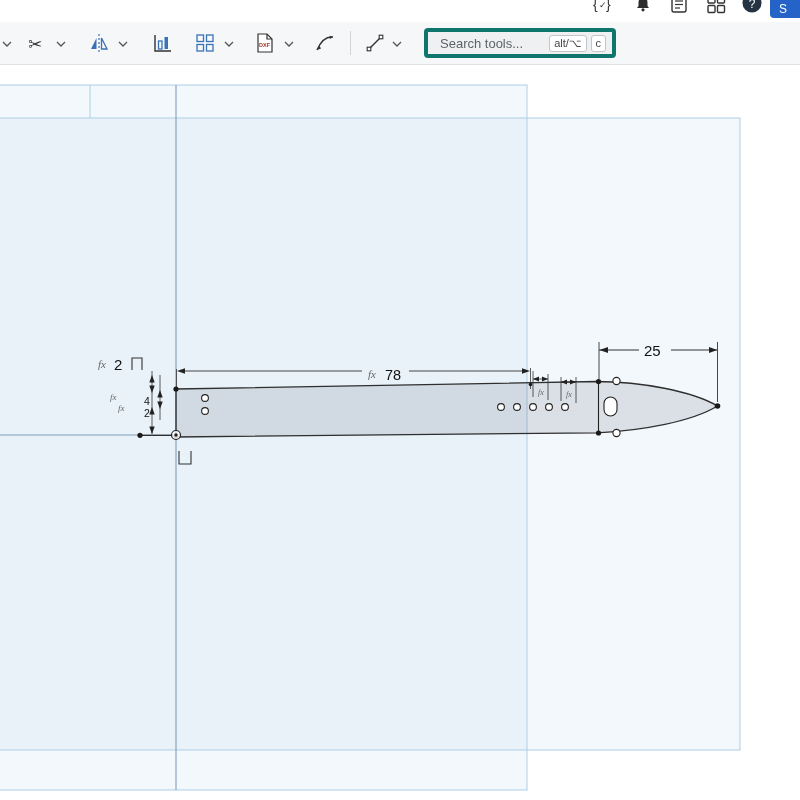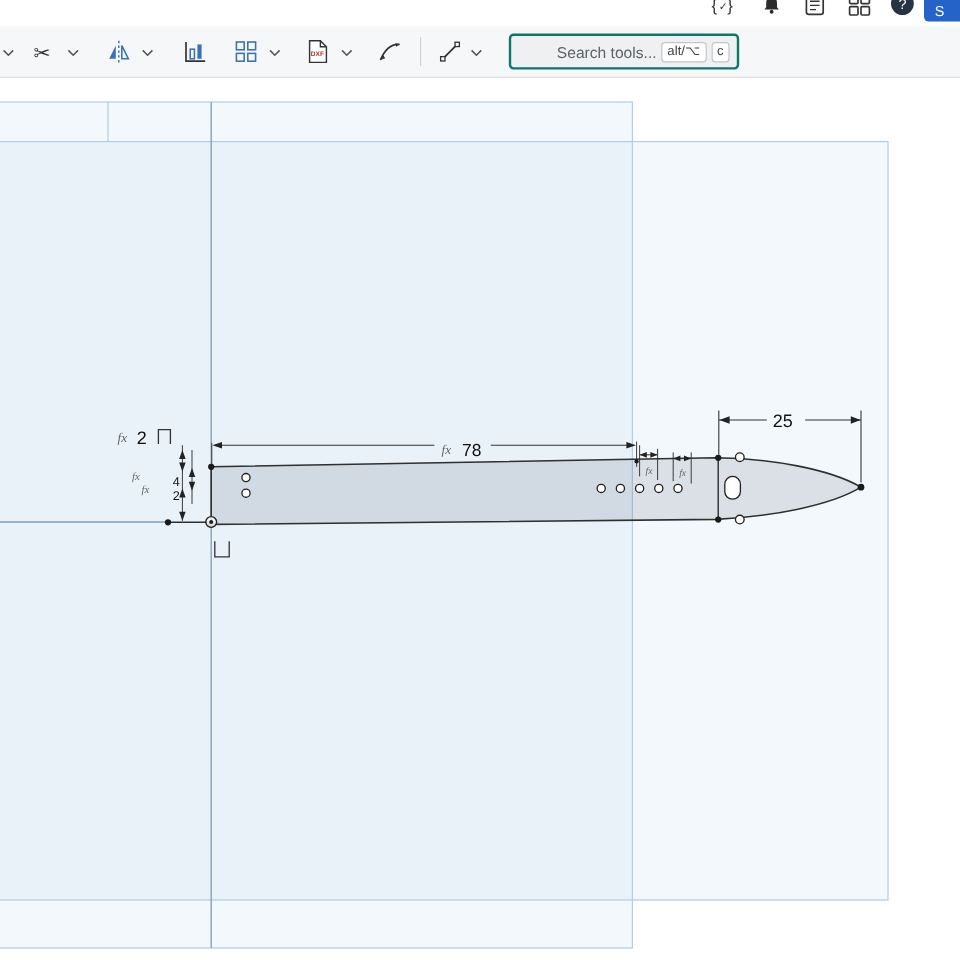--- a/index.html
+++ b/index.html
@@ -10,22 +10,22 @@
   .topbar .ic{position:absolute;top:-7px;width:22px;height:22px;}
   .account-btn{position:absolute;top:-4px;left:770px;width:46px;height:22px;background:#2563c9;
        border-radius:4px;color:#fff;font-size:12px;line-height:26px;padding-left:9px;box-sizing:border-box;}
   
   .toolbar{position:absolute;top:22px;left:0;right:0;height:42px;background:#f6f7f8;
        border-bottom:1px solid #e0e1e3;z-index:3;}
   .titem{position:absolute;top:10px;width:22px;height:22px;cursor:pointer;}
   .tchev{position:absolute;top:19px;width:10px;height:6px;cursor:pointer;}
   .tsep{position:absolute;top:9px;width:1px;height:24px;background:#d2d3d5;}
   .search-box{position:absolute;left:424px;top:6px;width:192px;height:30px;background:#eef0f1;
-       border:2px solid #0f766e;border-radius:4px;display:flex;align-items:center;box-sizing:border-box;
-       padding:0 6px 0 12px;cursor:text;text-align:right;}
+       border:4px solid #0f766e;border-radius:4px;display:flex;align-items:center;box-sizing:border-box;
+       padding:0 6px 0 12px;cursor:text;}
   .search-box .ph{color:#5f6368;font-size:13px;flex:1;white-space:nowrap;overflow:hidden;}
   .kbd{background:#fff;border:1px solid #c3c6c9;border-radius:3px;color:#444;font-size:11px;
        padding:1px 4px;margin-left:4px;line-height:13px;}
   
   .canvas{position:absolute;top:65px;left:0;width:800px;height:735px;background:#fff;}
   text.dim{font-family:"Liberation Sans",sans-serif;fill:#111;}
   text.fx{font-family:"Liberation Serif",serif;font-style:italic;fill:#666;}
 </style>
 </head>
 <body>

